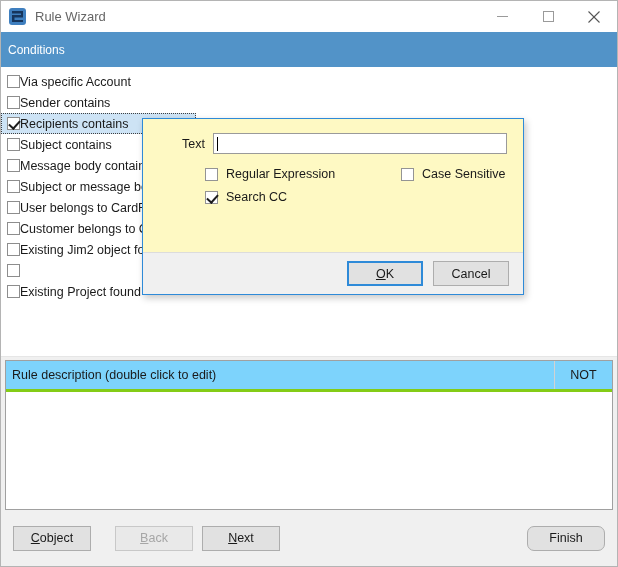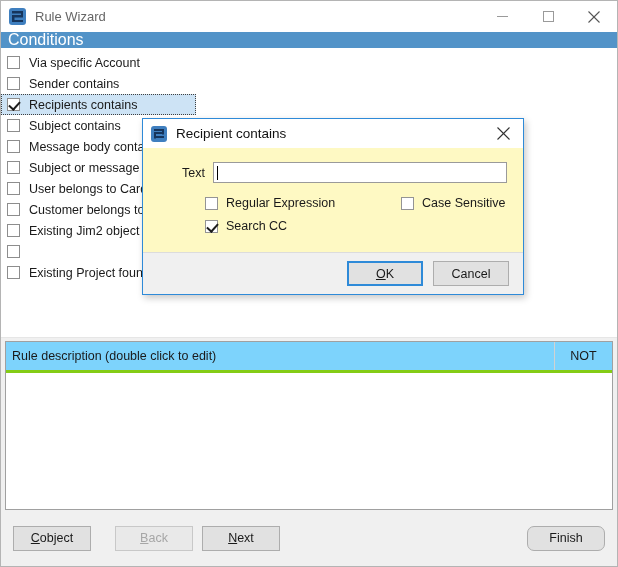--- a/index.html
+++ b/index.html
@@ -70,24 +70,24 @@
   .win-btn {
     width: 46px; height: 31px;
     display: flex; align-items: center; justify-content: center;
     color: #9a9a9a;
   }
   .win-btn.close { color: #555555; }
   .win-btn svg { display: block; }
 
   
   .conditions-header {
-    height: 16px;
+    height: 35px;
     background: #5293c8;
     color: #ffffff;
-    font-size: 16px;
+    font-size: 12px;
     display: flex;
     align-items: center;
     padding-left: 7px;
     flex: 0 0 auto;
   }
 
   
   .conditions-list {
     flex: 0 0 auto;
     height: 290px;
@@ -119,21 +119,20 @@
   .cbx.checked::after {
     content: "";
     position: absolute;
     left: 3px; top: 0px;
     width: 5px; height: 9px;
     border: solid #1d1d1d;
     border-width: 0 2px 2px 0;
     transform: rotate(42deg);
   }
   .cond-label {
-    margin-left: 9px;
     font-size: 12.5px;
     color: #1a1a1a;
     white-space: nowrap;
   }
 
   
   .desc-area {
     flex: 1 1 auto;
     display: flex;
     flex-direction: column;
@@ -414,30 +413,20 @@
     <div class="btn">
         <span class="u">N</span>
         <span>ext</span>
       </div>
     <div class="btn finish">Finish</div>
   </div>
 
 </div>
 
 <div class="dialog">
-  <div class="dlg-title">
-    <div class="dlg-icon"></div>
-    <div class="dlg-title-text">Recipient contains</div>
-    <div class="dlg-close">
-      <svg width="13" height="13" viewBox="0 0 13 13">
-          <line x1="0.5" y1="0.5" x2="12.5" y2="12.5" stroke="currentColor" stroke-width="1.1"></line>
-          <line x1="12.5" y1="0.5" x2="0.5" y2="12.5" stroke="currentColor" stroke-width="1.1"></line>
-        </svg>
-    </div>
-  </div>
 
   <div class="dlg-body">
     <div class="field-row">
       <div class="field-label">Text</div>
       <div class="text-input">
         <span class="caret"></span>
           <span></span>
       </div>
     </div>
 

